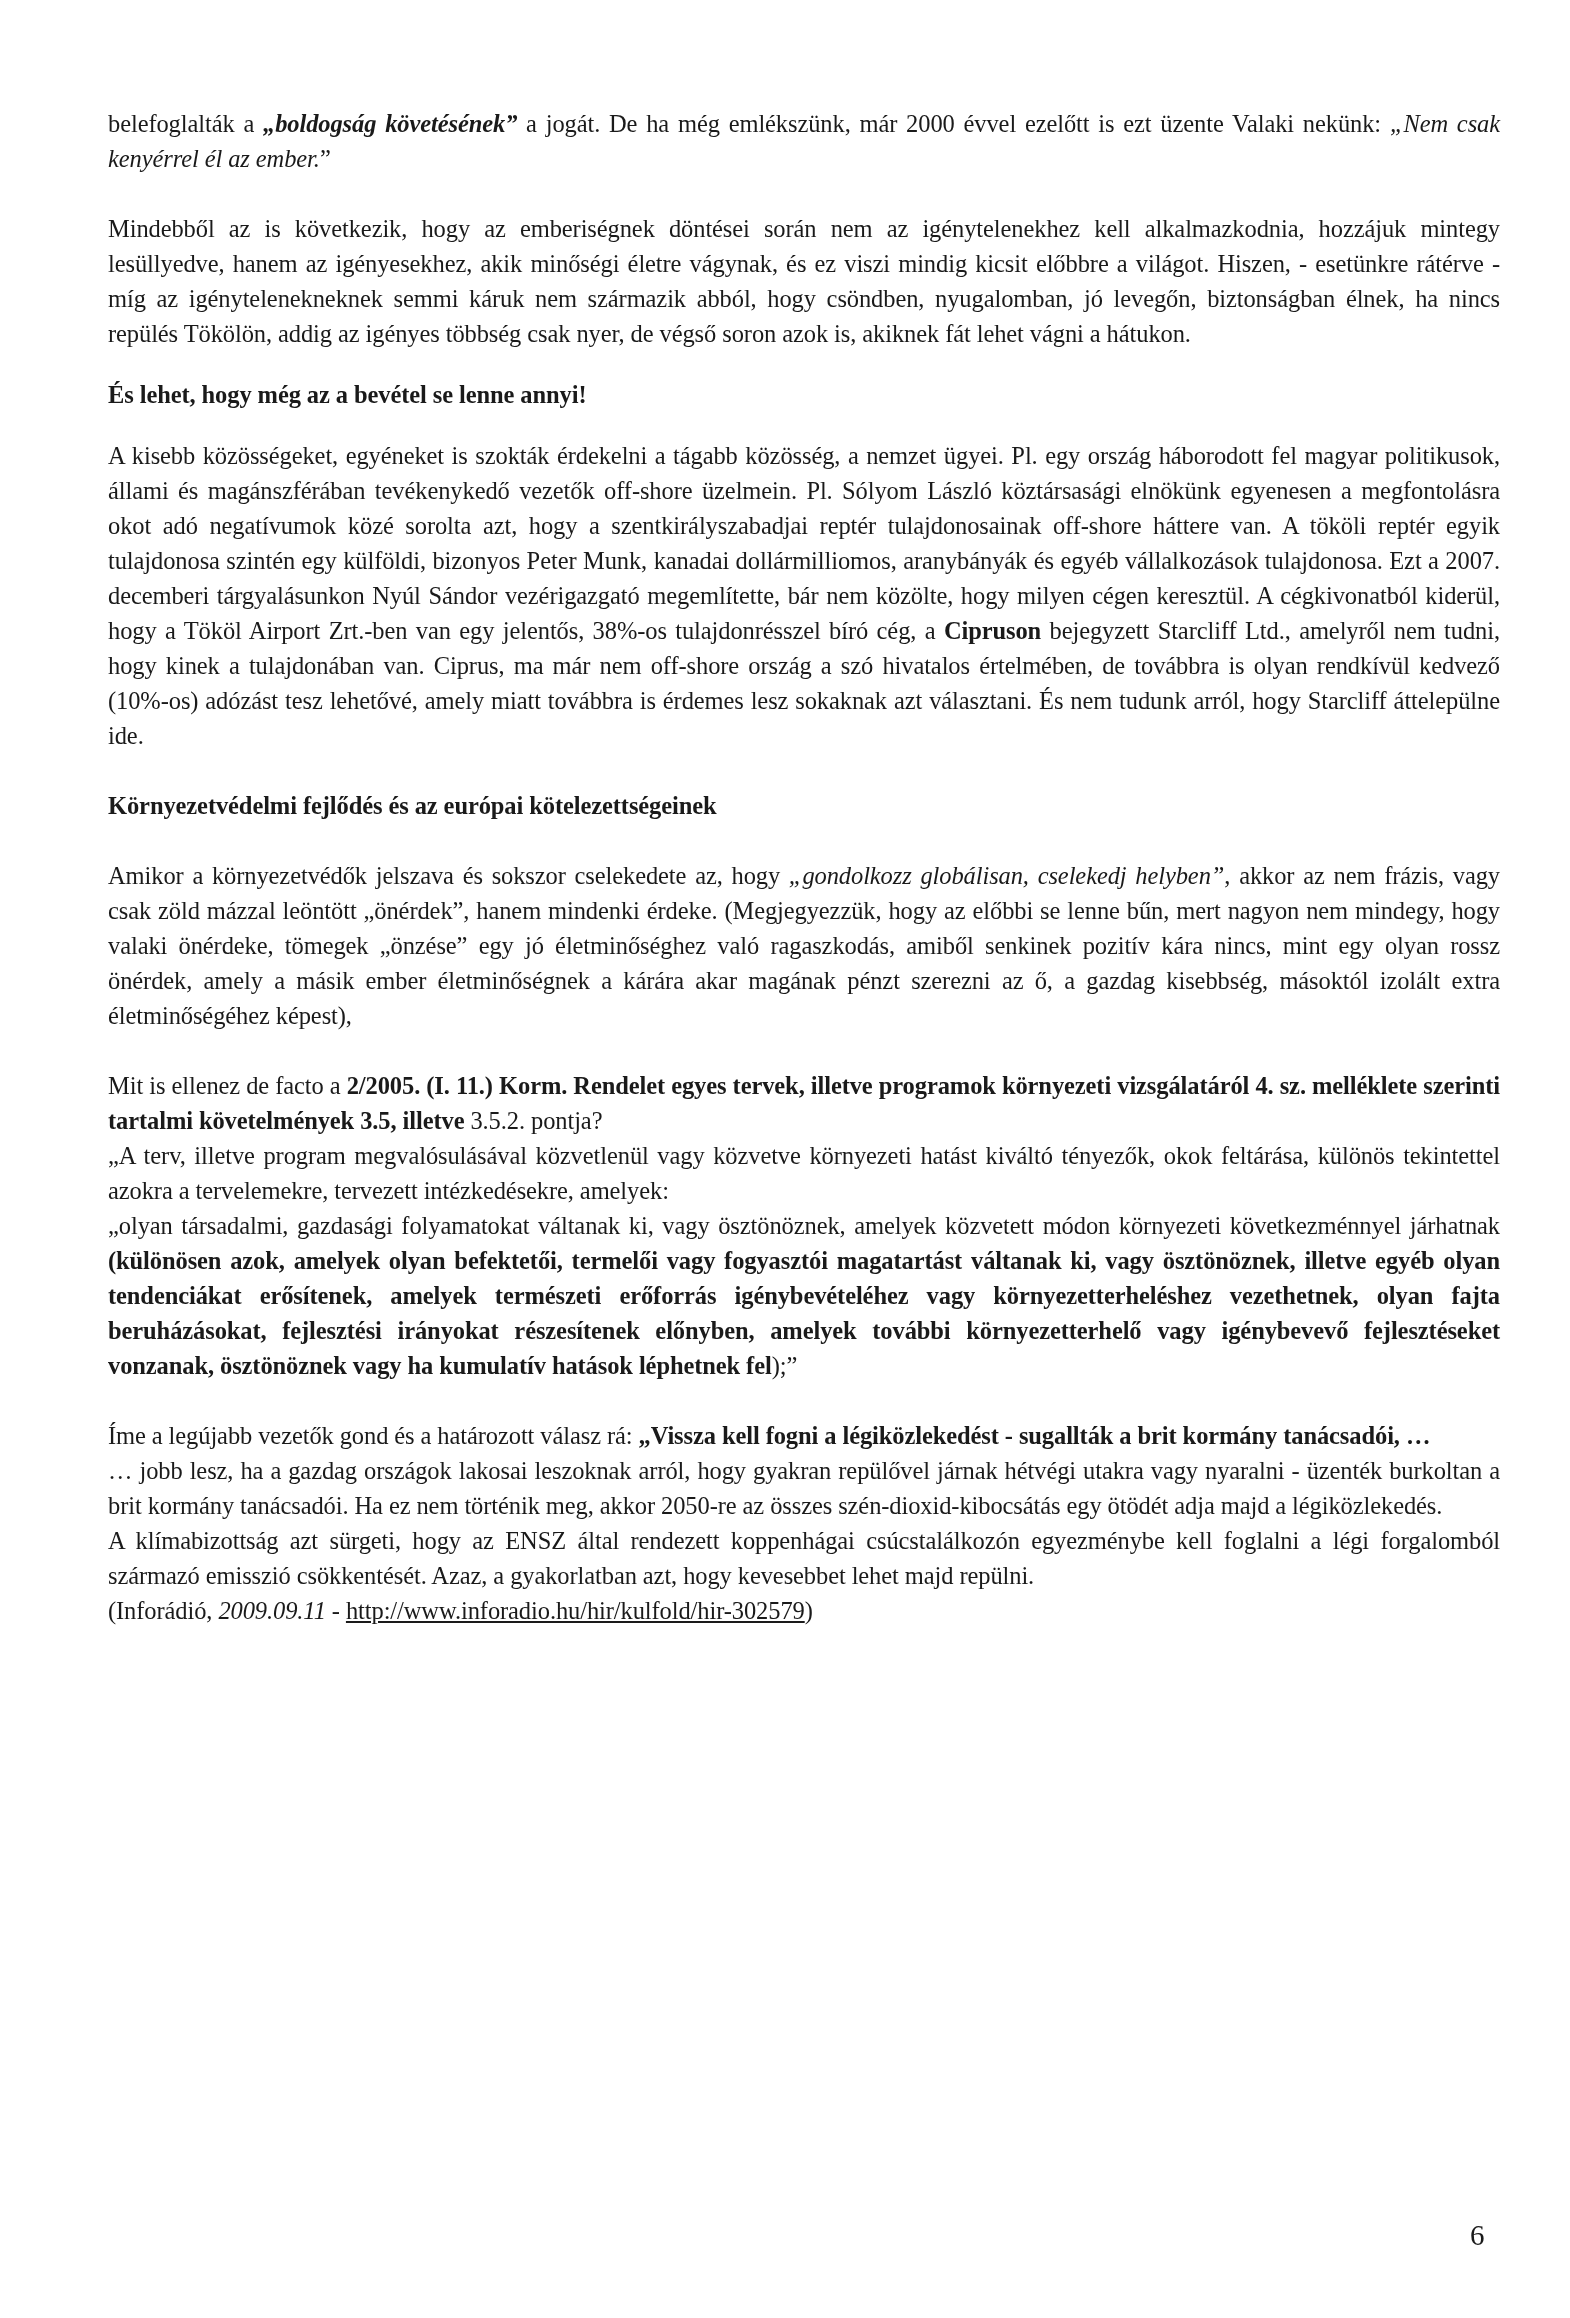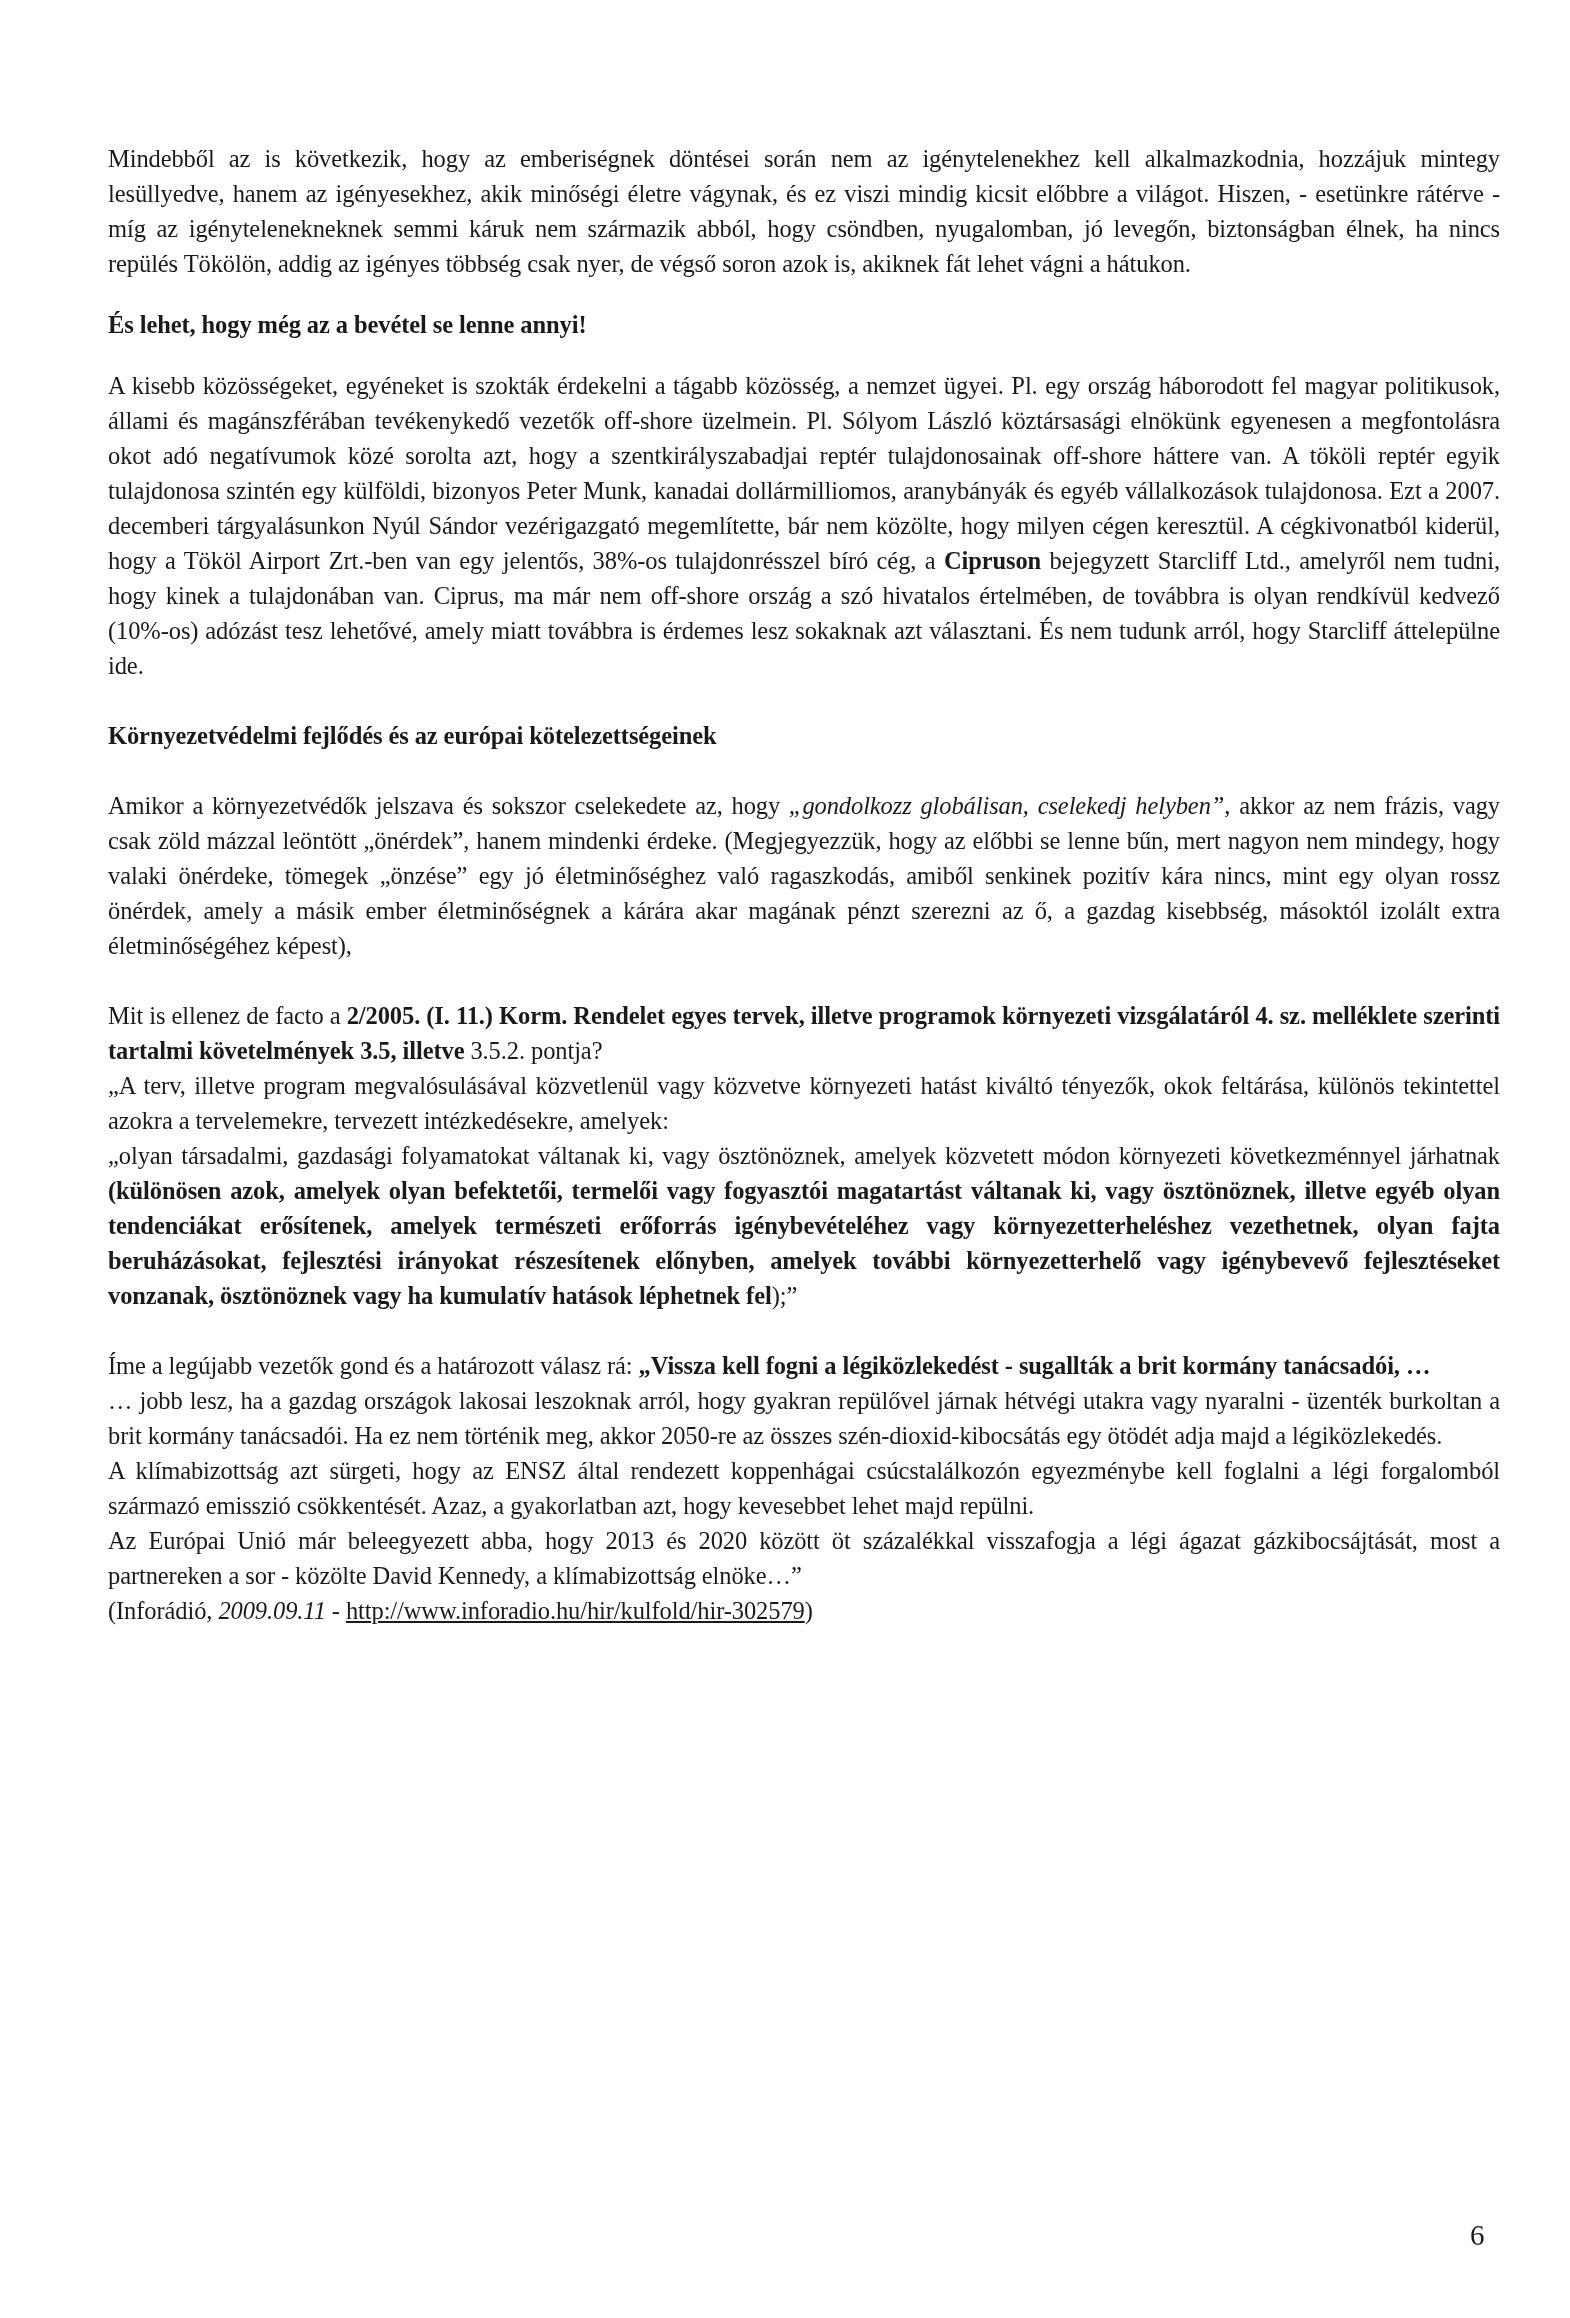--- a/index.html
+++ b/index.html
@@ -36,20 +36,21 @@
       font-size: 29px;
       font-family: "Liberation Serif", serif;
       color: #1a1a1a;
     }
   </style>
 </head>
 <body>
 
 <div class="page">
 
+  <p><span>belefoglalták a </span><span class="bi">„boldogság követésének”</span><span> a jogát. De ha még emlékszünk, már 2000 évvel ezelőtt is ezt üzente Valaki nekünk: </span><span class="it">„Nem csak kenyérrel él az ember.</span><span>”</span></p>
 
   <div class="gap-l"></div>
 
   <p>Mindebből az is következik, hogy az emberiségnek döntései során nem az igénytelenekhez kell alkalmazkodnia, hozzájuk mintegy lesüllyedve, hanem az igényesekhez, akik minőségi életre vágynak, és ez viszi mindig kicsit előbbre a világot. Hiszen, - esetünkre rátérve - míg az igénytelenekneknek semmi káruk nem származik abból, hogy csöndben, nyugalomban, jó levegőn, biztonságban élnek, ha nincs repülés Tökölön, addig az igényes többség csak nyer, de végső soron azok is, akiknek fát lehet vágni a hátukon.</p>
 
   <div class="gap-m"></div>
 
   <p class="heading">És lehet, hogy még az a bevétel se lenne annyi!</p>
 
   <div class="gap-m"></div>
@@ -74,20 +75,19 @@
   <p><span>„olyan társadalmi, gazdasági folyamatokat váltanak ki, vagy ösztönöznek, amelyek közvetett módon környezeti következménnyel járhatnak </span><span class="b">(különösen azok, amelyek olyan befektetői, termelői vagy fogyasztói magatartást váltanak ki, vagy ösztönöznek, illetve egyéb olyan tendenciákat erősítenek, amelyek természeti erőforrás igénybevételéhez vagy környezetterheléshez vezethetnek, olyan fajta beruházásokat, fejlesztési irányokat részesítenek előnyben, amelyek további környezetterhelő vagy igénybevevő fejlesztéseket vonzanak, ösztönöznek vagy ha kumulatív hatások léphetnek fel</span><span>);”</span></p>
 
   <div class="gap-l"></div>
 
   <p><span>Íme a legújabb vezetők gond és a határozott válasz rá: </span><span class="b">„Vissza kell fogni a légiközlekedést - sugallták a brit kormány tanácsadói, …</span></p>
 
   <p>… jobb lesz, ha a gazdag országok lakosai leszoknak arról, hogy gyakran repülővel járnak hétvégi utakra vagy nyaralni - üzenték burkoltan a brit kormány tanácsadói. Ha ez nem történik meg, akkor 2050-re az összes szén-dioxid-kibocsátás egy ötödét adja majd a légiközlekedés.</p>
 
   <p>A klímabizottság azt sürgeti, hogy az ENSZ által rendezett koppenhágai csúcstalálkozón egyezménybe kell foglalni a légi forgalomból származó emisszió csökkentését. Azaz, a gyakorlatban azt, hogy kevesebbet lehet majd repülni.</p>
 
-  <p>Az Európai Unió már beleegyezett abba, hogy 2013 és 2020 között öt százalékkal visszafogja a légi ágazat gázkibocsájtását, most a partnereken a sor - közölte David Kennedy, a klímabizottság elnöke…”</p>
 
   <p><span>(Inforádió, </span><span class="it">2009.09.11</span><span> - </span><a class="link">http://www.inforadio.hu/hir/kulfold/hir-302579</a><span>)</span></p>
 
 </div>
 
 <div class="page-number">6</div>
 
 
 </body></html>

